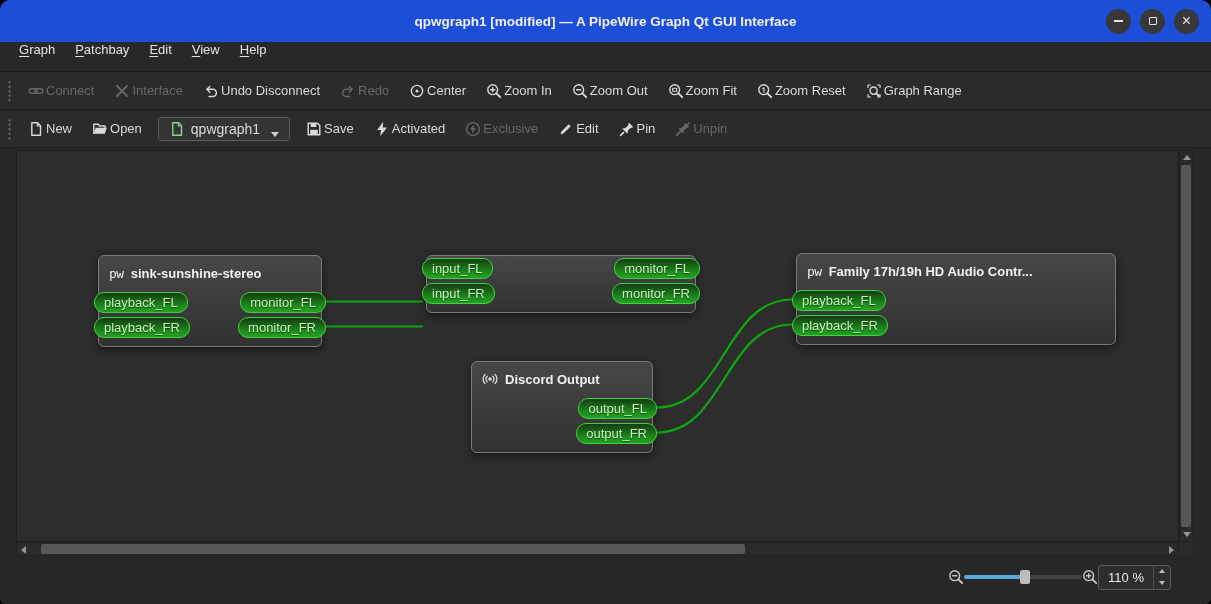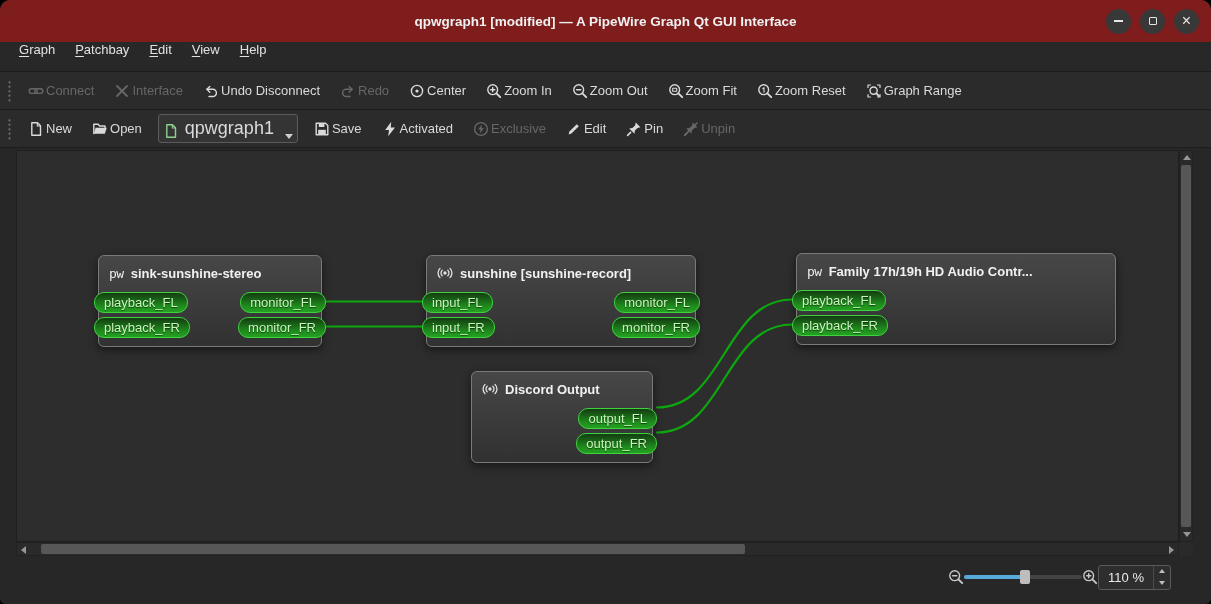--- a/index.html
+++ b/index.html
@@ -1,41 +1,41 @@
 <!DOCTYPE html>
 <html style="--port-border: #3ed23e; --port-text: #c8f5bc;"><head>
 <meta charset="utf-8">
 <style>
   *{box-sizing:border-box;margin:0;padding:0}
   html,body{width:1211px;height:604px;overflow:hidden}
   body{background:#000;font-family:"Liberation Sans","DejaVu Sans",sans-serif}
   .window{width:1211px;height:604px;background:#272727;border-radius:10px 10px 6px 6px;overflow:hidden;display:flex;flex-direction:column}
 
   
-  .titlebar{flex:0 0 42px;background:#7f1d1d;display:flex;align-items:center;position:relative}
+  .titlebar{flex:0 0 42px;background:#1d4ed8;display:flex;align-items:center;position:relative}
   .title{flex:1;text-align:center;color:#f0f0f0;font-weight:bold;font-size:13.5px}
   .win-controls{position:absolute;right:12px;top:0;height:100%;display:flex;align-items:center;gap:9px}
   .wbtn{width:25px;height:25px;border-radius:50%;background:#383838;display:flex;align-items:center;justify-content:center;color:#e6e6e6;cursor:default}
   .g-min{width:9px;height:2px;background:#e6e6e6;display:block}
   .g-max{width:8px;height:8px;border:1.5px solid #e6e6e6;border-radius:1px;display:block}
   .g-close{font-size:16px;line-height:1;color:#e6e6e6}
 
   
   .menubar{flex:0 0 30px;background:#282828;display:flex;align-items:flex-start;padding-left:9px;border-bottom:1px solid #1b1b1b}
   .menu-item{display:flex;align-items:center;padding:0 10px;color:#e2e2e2;font-size:13px}
   .menu-item u{text-underline-offset:2px}
 
   
   .toolbar{flex:0 0 38px;background:#2b2b2b;display:flex;align-items:center;border-bottom:1px solid #1d1d1d;padding:0 4px}
   .grip{width:6px;height:22px;margin:0 7px 0 3px;background-image:radial-gradient(circle,#626262 1px,transparent 1.2px);background-size:5px 4.5px}
   .tb-items{display:flex;align-items:center;gap:4px}
   .tb-btn{display:flex;align-items:center;gap:2px;padding:5px 8px;border-radius:3px;color:#dadada;font-size:13px;white-space:nowrap}
   .tb-btn.disabled{color:#676767}
   .icw{display:flex}
-  .tb-combo{display:flex;align-items:flex-end;gap:6px;padding:3px 4px;margin:0 4px;border:1px solid #5c5c5c;border-radius:3px;background:#343434;color:#dadada;font-size:18px}
+  .tb-combo{display:flex;align-items:flex-end;gap:6px;padding:3px 10px;margin:0 4px;border:1px solid #5c5c5c;border-radius:3px;background:#343434;color:#dadada;font-size:14px}
   .tb-combo .icw{color:#8fd08f}
   .combo-arrow{width:0;height:0;border-left:4px solid transparent;border-right:4px solid transparent;border-top:5px solid #cfcfcf;margin-left:5px}
 
   
   .canvas-wrap{flex:1;margin:2px 18px 0 16px;display:grid;grid-template-columns:1fr 14px;grid-template-rows:1fr 14px}
   .canvas{position:relative;background:#2d2d2d;overflow:hidden;grid-column:1;grid-row:1;border:1px solid #1f1f1f}
   .edges{position:absolute;left:0;top:0;width:100%;height:100%}
   .nodes{position:absolute;left:0;top:0;right:0;bottom:0}
   .node{position:absolute;background:linear-gradient(180deg,#474747,#313131);border:1px solid #7a7a7a;border-radius:6px;box-shadow:0 3px 9px rgba(0,0,0,.5);padding-bottom:6px}
   .node-title{display:flex;align-items:center;gap:7px;height:34px;padding:0 10px;color:#f1f1f1;font-weight:bold;font-size:13px;white-space:nowrap;overflow:hidden}
@@ -319,29 +319,20 @@
             <div class="port-row">
               <div class="port in">playback_FL</div>
               <div class="port out">monitor_FL</div>
             </div>
             <div class="port-row">
               <div class="port in">playback_FR</div>
               <div class="port out">monitor_FR</div>
             </div>
           </div>
           <div class="node" style="left: 409px; top: 104px; width: 270px;">
-            <div class="node-title">
-              <span class="node-icon">
-                <svg viewBox="0 0 16 16" width="16" height="16" fill="none" stroke="currentColor" stroke-linecap="round">
-                  <circle cx="8" cy="8" r="1.7" fill="currentColor" stroke="none"></circle>
-                  <path d="M5.2 5.2 A3.9 3.9 0 0 0 5.2 10.8 M10.8 5.2 A3.9 3.9 0 0 1 10.8 10.8 M3 3.4 A6.4 6.4 0 0 0 3 12.6 M13 3.4 A6.4 6.4 0 0 1 13 12.6" stroke-width="1.3"></path>
-                </svg>
-              </span>
-              <span>sunshine [sunshine-record]</span>
-            </div>
             <div class="port-row">
               <div class="port in">input_FL</div>
               <div class="port out">monitor_FL</div>
             </div>
             <div class="port-row">
               <div class="port in">input_FR</div>
               <div class="port out">monitor_FR</div>
             </div>
           </div>
           <div class="node" style="left: 779px; top: 102px; width: 320px;">
@@ -349,21 +340,21 @@
               <span class="pw-logo">pw</span>
               <span>Family 17h/19h HD Audio Contr...</span>
             </div>
             <div class="port-row">
               <div class="port in">playback_FL</div>
             </div>
             <div class="port-row">
               <div class="port in">playback_FR</div>
             </div>
           </div>
-          <div class="node" style="left: 454px; top: 210px; width: 182px; margin-top: 10px;">
+          <div class="node" style="left: 454px; top: 210px; width: 182px;">
             <div class="node-title">
               <span class="node-icon">
                 <svg viewBox="0 0 16 16" width="16" height="16" fill="none" stroke="currentColor" stroke-linecap="round">
                   <circle cx="8" cy="8" r="1.7" fill="currentColor" stroke="none"></circle>
                   <path d="M5.2 5.2 A3.9 3.9 0 0 0 5.2 10.8 M10.8 5.2 A3.9 3.9 0 0 1 10.8 10.8 M3 3.4 A6.4 6.4 0 0 0 3 12.6 M13 3.4 A6.4 6.4 0 0 1 13 12.6" stroke-width="1.3"></path>
                 </svg>
               </span>
               <span>Discord Output</span>
             </div>
             <div class="port-row out-only">

